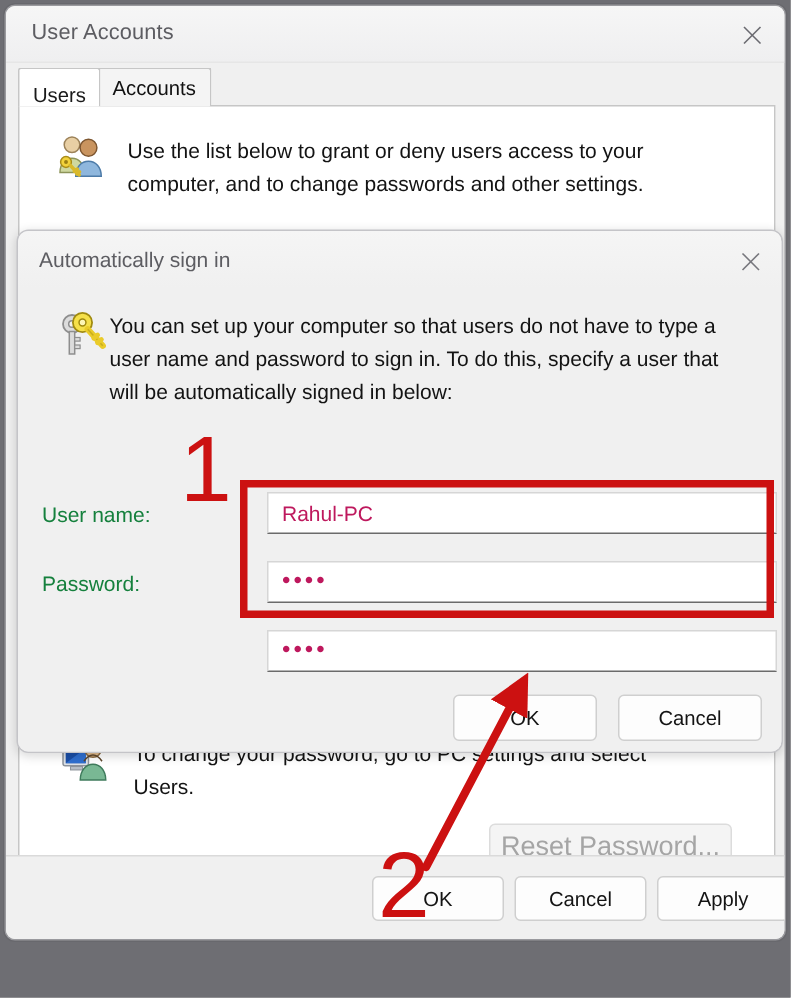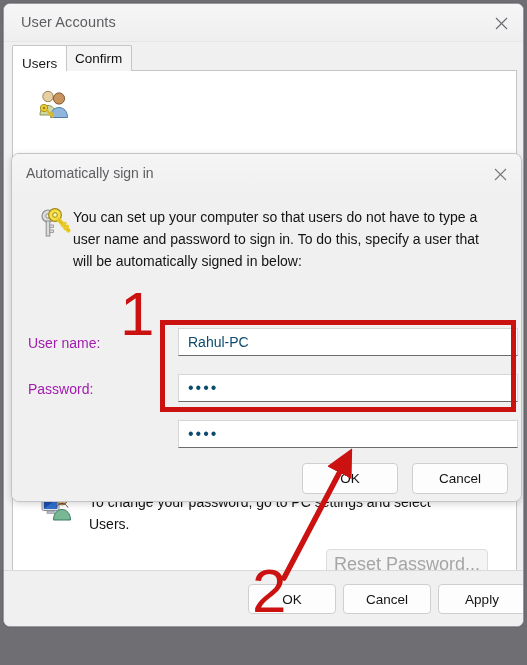--- a/index.html
+++ b/index.html
@@ -163,36 +163,36 @@
     display: flex; 
   }
   #dlg-intro-text {
     font-size: 14px; color: #131313; line-height: 22px;
     width: 420px;
   }
 
   
   .field-label {
     position: absolute;
-    font-size: 14px; color: #a21caf;
+    font-size: 14px; color: #15803d;
     left: 16px;
   }
   #lbl-username { top: 143px; }
   #lbl-password { top: 189px; }
   #lbl-confirm  { top: 235px; }
 
   .field-input {
     position: absolute;
     left: 166px;
     width: 340px; height: 28px;
     background: #ffffff;
     border: 1px solid #d6d6d6;
     border-bottom: 1px solid #6b6b6b;
     border-radius: 0;
-    font-size: 14px; color: #0c4a6e;
+    font-size: 14px; color: #be185d;
     padding: 0 9px;
     font-family: "Liberation Sans", sans-serif;
     display: flex; align-items: center;
     letter-spacing: 0;
   }
   #inp-username { top: 136px; }
   #inp-password { top: 182px; letter-spacing: 2px; font-size: 16px; }
   #inp-confirm  { top: 228px; letter-spacing: 2px; font-size: 16px; }
 
   
@@ -245,41 +245,42 @@
         <line x1="12" y1="1" x2="1" y2="12" stroke="#6a6a70" stroke-width="1.1"></line>
       </svg>
     </div>
   </div>
 
   <div id="tabstrip">
     <div class="tab active">
       <span>Users</span>
     </div>
     <div class="tab inactive">
-      <span>Confirm</span>
+      <span>Accounts</span>
     </div>
   </div>
 
   <div id="tabpage">
 
     <div id="intro-row">
       <span>
         <svg width="34" height="32" viewBox="0 0 34 32">
 
           <circle cx="11" cy="7.5" r="5.2" fill="#e8cfa4" stroke="#9c8259" stroke-width="1"></circle>
           <path d="M3 26c0-6 3.6-9.5 8-9.5s8 3.5 8 9.5z" fill="#cfd8a0" stroke="#8d9459" stroke-width="1"></path>
 
           <circle cx="22" cy="9.5" r="5.6" fill="#c9945f" stroke="#7d5630" stroke-width="1"></circle>
           <path d="M13.5 28.5c0-6.2 3.8-10 8.5-10s8.5 3.8 8.5 10z" fill="#8fb7dd" stroke="#4d7ba8" stroke-width="1"></path>
 
           <circle cx="7" cy="19" r="3.6" fill="#f2d23c" stroke="#a98c18" stroke-width="1"></circle>
           <circle cx="7" cy="19" r="1.3" fill="#9c8013"></circle>
           <path d="M9.8 21.2l6 6.4M12.6 25.2l2-1.5M14.2 27l1.8-1.4" stroke="#d9b92b" stroke-width="2.4" stroke-linecap="round"></path>
         </svg>
       </span>
+      <div id="intro-text">Use the list below to grant or deny users access to your computer, and to change passwords and other settings.</div>
     </div>
 
     <div id="pwinfo-row">
       <span>
         <svg width="32" height="30" viewBox="0 0 32 30">
           <rect x="1" y="6" width="17" height="13.5" rx="1.5" fill="#dfe3e8" stroke="#8d939b" stroke-width="1"></rect>
           <rect x="2.8" y="7.8" width="13.4" height="10" fill="#1b4fa8"></rect>
           <path d="M2.8 17.8L16.2 7.8v10z" fill="#2f6fd0"></path>
           <rect x="6" y="20" width="8" height="2.3" fill="#b8bec6" stroke="#8d939b" stroke-width=".7"></rect>
           <circle cx="21" cy="8.5" r="5.4" fill="#e0bb8e" stroke="#8a6a42" stroke-width="1"></circle>

